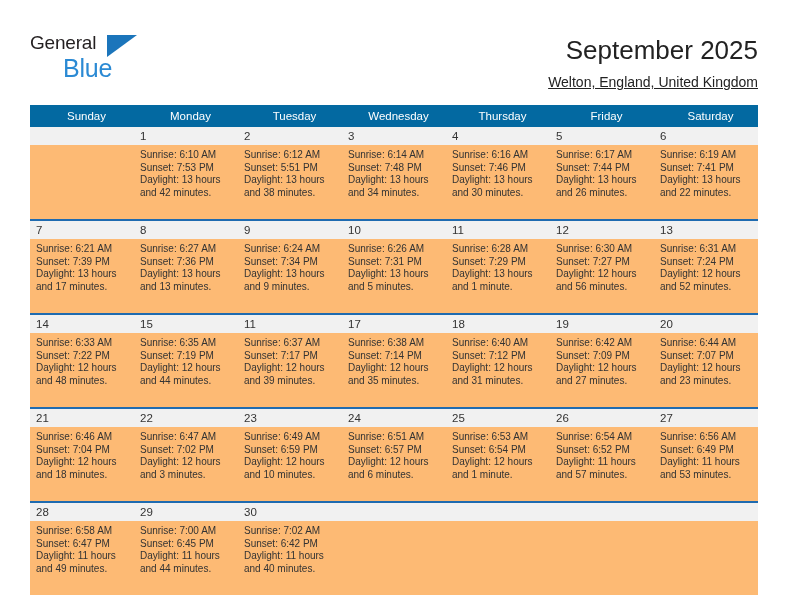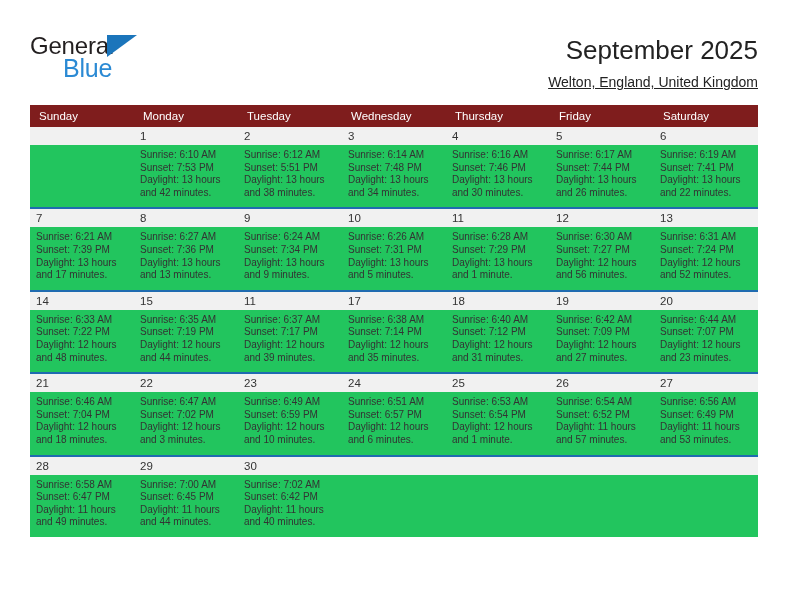--- a/index.html
+++ b/index.html
@@ -33,21 +33,21 @@
     position: absolute;
     left: 0;
     top: 6px;
     width: 200px;
     height: 54px;
   }
   .logo-general {
     position: absolute;
     left: 0;
     top: 0;
-    font-size: 24px;
+    font-size: 19px;
     letter-spacing: -0.2px;
     color: #231f20;
     font-family: "Liberation Sans", sans-serif;
   }
   .logo-tri {
     position: absolute;
     left: 77px;
     top: 3px;
     width: 0;
     height: 0;
@@ -88,25 +88,25 @@
   
   .calendar {
     position: absolute;
     left: 30px;
     top: 105px;
     width: 728px;
     border-collapse: collapse;
     table-layout: fixed;
   }
   .calendar th {
-    background: #7f1d1d;
+    background: #0369a1;
     color: #ffffff;
     font-size: 11.5px;
     font-weight: normal;
-    text-align: left;
+    text-align: center;
     padding: 5px 0 5px 9px;
     height: 19px;
     box-sizing: border-box;
   }
   .week-sep td {
     padding: 0;
     height: 2px;
     background: #1f6bb0;
     line-height: 0;
     font-size: 0;
@@ -114,27 +114,27 @@
   .daynum-row td {
     background: #f1f1f1;
     font-size: 11.5px;
     color: #333333;
     padding: 3px 0 3px 6px;
     height: 18px;
     vertical-align: top;
     box-sizing: border-box;
   }
   .detail-row td {
-    background: #22c55e;
+    background: #fdba74;
     font-size: 10px;
     color: #333333;
     padding: 4px 4px 8px 6px;
     vertical-align: top;
     line-height: 12.6px;
-    height: 62px;
+    height: 74px;
     box-sizing: border-box;
   }
   .detail-row td .line {
     display: block;
     white-space: nowrap;
   }
 </style>
 </head>
 <body>
 

